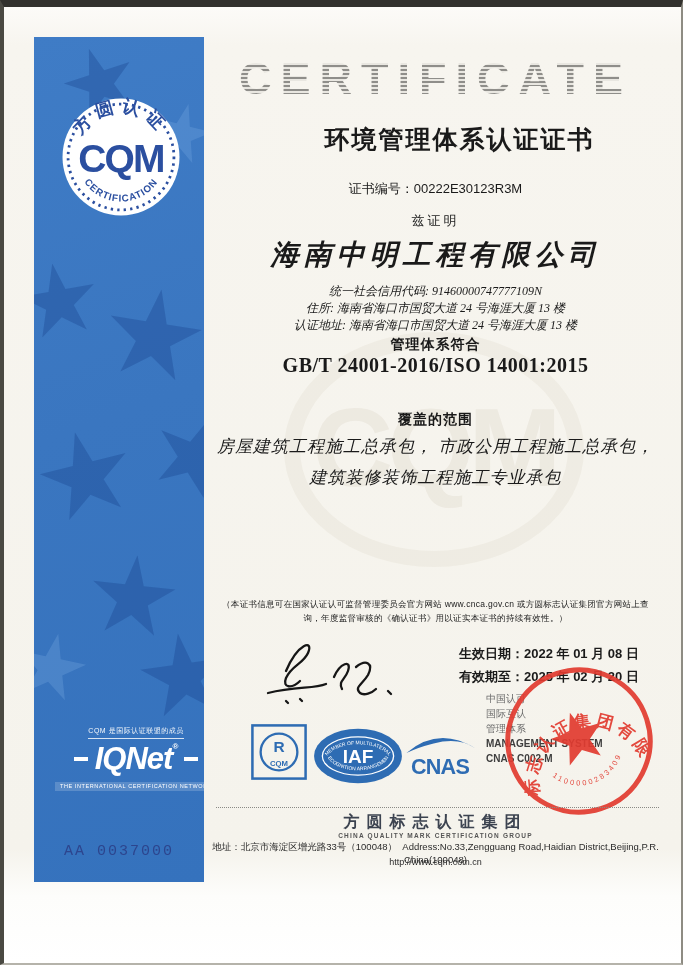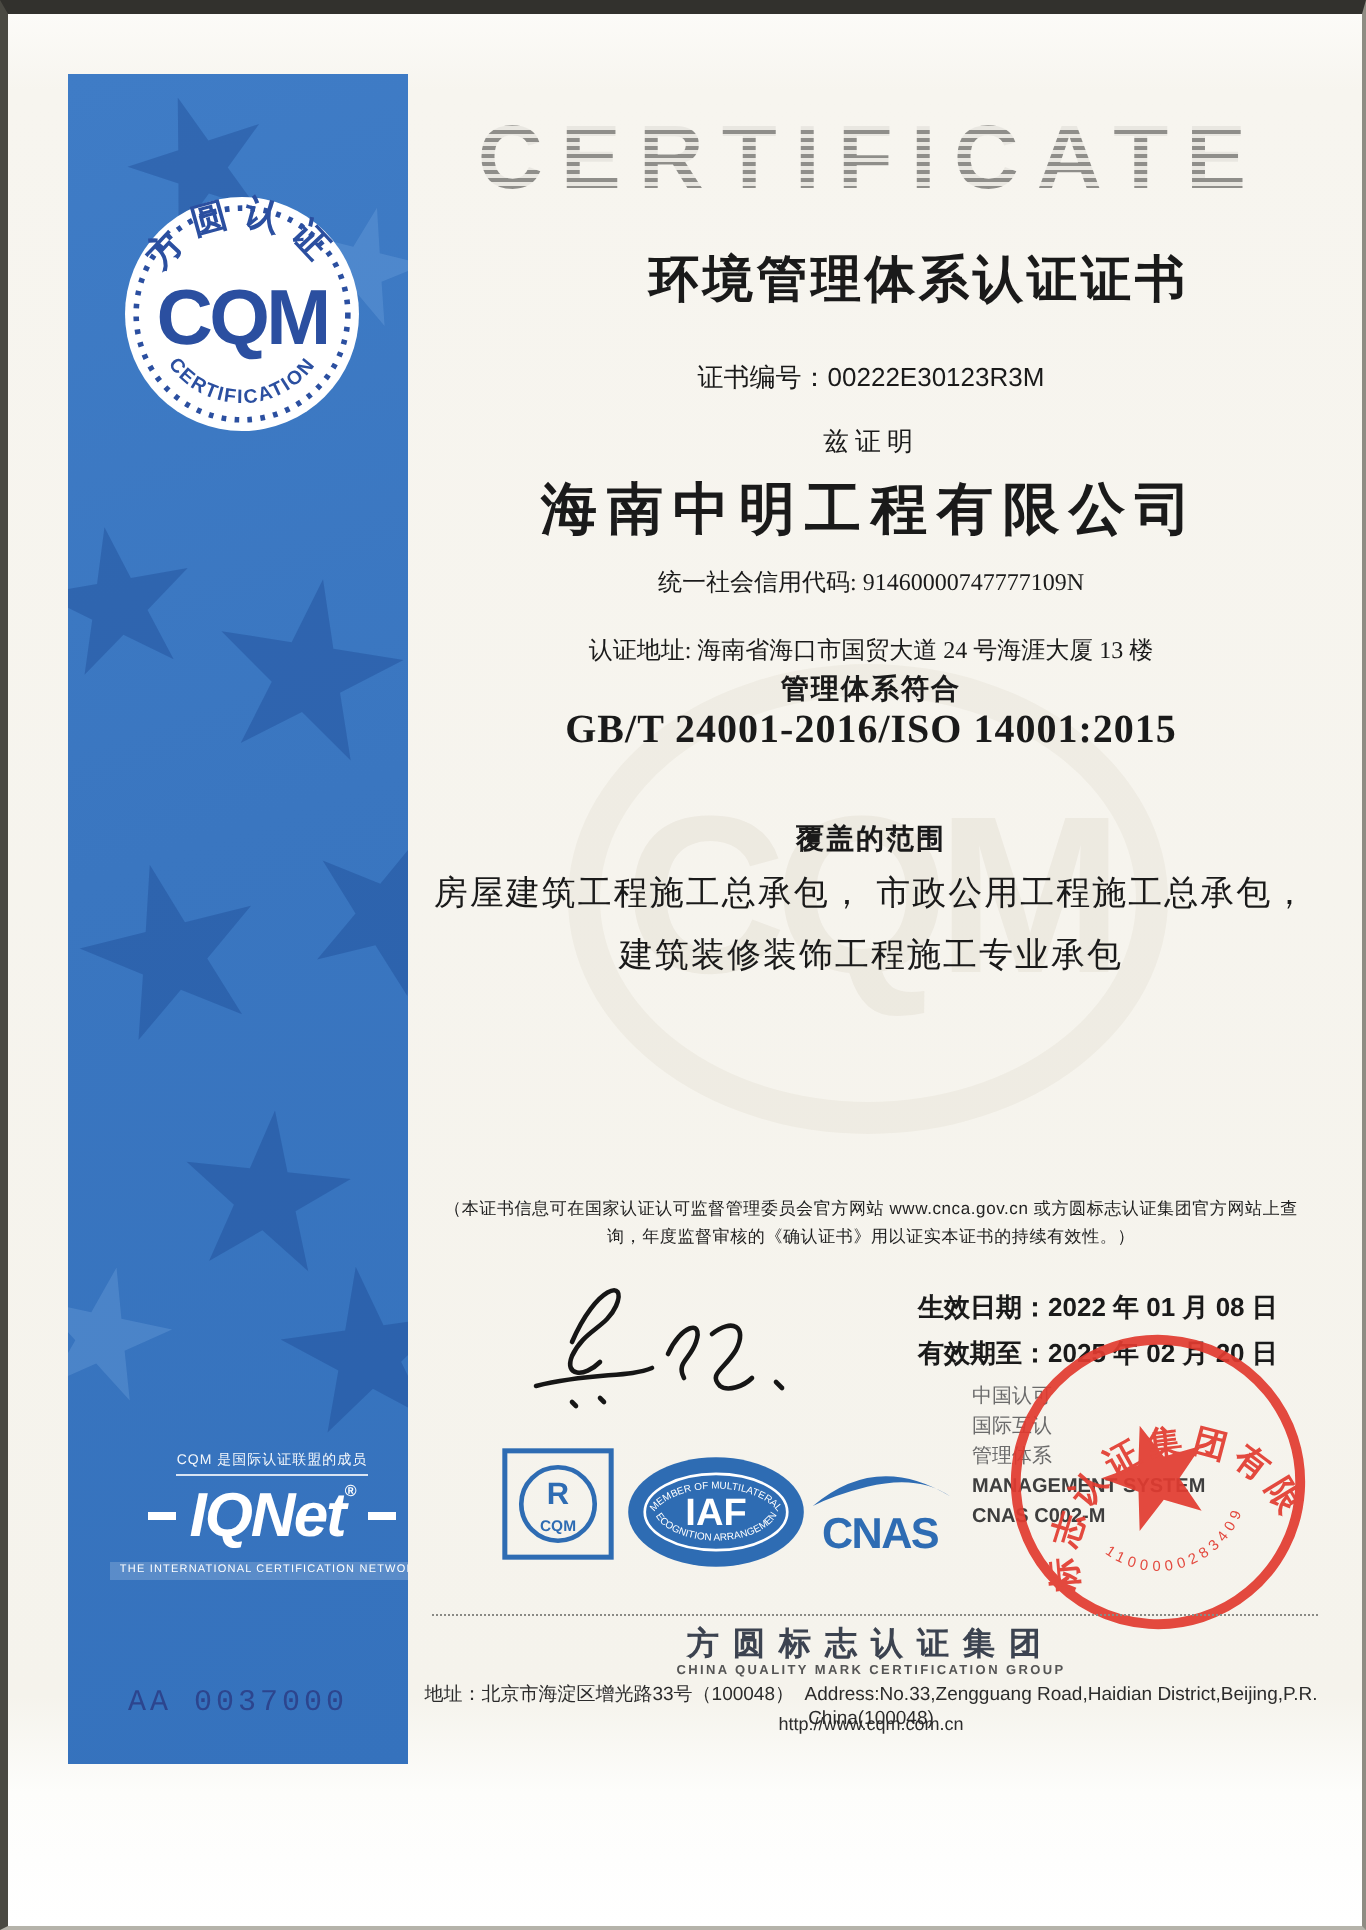--- a/index.html
+++ b/index.html
@@ -41,21 +41,21 @@
   .main{position:absolute;left:200px;top:0;width:463px;height:965px;}
   .ctr{position:absolute;left:0;width:463px;text-align:center;}
   .cert-watermark{
     top:46px;font-size:45px;font-weight:bold;letter-spacing:9px;
     background:repeating-linear-gradient(180deg,#8f8e8a 0 2px,#e9e7e1 2px 4px);
     -webkit-background-clip:text;background-clip:text;color:transparent;
   }
   .cert-title{top:116px;font-size:25px;font-weight:bold;letter-spacing:2px;padding-left:48px;}
   .cert-no{top:173px;font-size:13px;}
   .certify{top:205px;font-size:13px;letter-spacing:3px;}
-  .kai{font-family:"Liberation Serif","DejaVu Serif",serif;}
+  .kai{font-family:"Liberation Serif","DejaVu Serif",serif;font-style:italic;}
   .company{top:229px;font-size:28px;letter-spacing:5px;font-weight:bold;}
   .credit{top:276px;font-size:12px;}
   .addr1{top:293px;font-size:12px;}
   .addr2{top:310px;font-size:12px;}
   .sys-label{top:329px;font-size:14px;font-weight:bold;letter-spacing:1px;}
   .standard{top:347px;font-size:20px;font-weight:bold;font-family:"Liberation Serif","DejaVu Serif",serif;letter-spacing:.5px;}
   .scope-label{top:404px;font-size:14px;font-weight:bold;letter-spacing:1px;}
   .scope1{top:428px;font-size:17px;letter-spacing:1px;}
   .scope2{top:459px;font-size:17px;letter-spacing:1px;}
   .fineprint{top:591px;font-size:8.5px;line-height:1.6;color:#222;letter-spacing:.3px;}
@@ -131,20 +131,21 @@
     <div class="watermark-circle">
       <span>CQM</span>
     </div>
 
     <div class="ctr cert-watermark">CERTIFICATE</div>
     <div class="ctr cert-title">环境管理体系认证证书</div>
     <div class="ctr cert-no"><span>证书编号：</span><span>00222E30123R3M</span></div>
     <div class="ctr certify">兹证明</div>
     <div class="ctr company kai">海南中明工程有限公司</div>
     <div class="ctr credit kai">统一社会信用代码: 91460000747777109N</div>
+    <div class="ctr addr1 kai">住所: 海南省海口市国贸大道 24 号海涯大厦 13 楼</div>
     <div class="ctr addr2 kai">认证地址: 海南省海口市国贸大道 24 号海涯大厦 13 楼</div>
     <div class="ctr sys-label">管理体系符合</div>
     <div class="ctr standard">GB/T 24001-2016/ISO 14001:2015</div>
     <div class="ctr scope-label">覆盖的范围</div>
     <div class="ctr scope1 kai">房屋建筑工程施工总承包， 市政公用工程施工总承包，</div>
     <div class="ctr scope2 kai">建筑装修装饰工程施工专业承包</div>
     <div class="ctr fineprint">
       <div>（本证书信息可在国家认证认可监督管理委员会官方网站 www.cnca.gov.cn 或方圆标志认证集团官方网站上查</div>
       <div>询，年度监督审核的《确认证书》用以证实本证书的持续有效性。）</div>
     </div>

